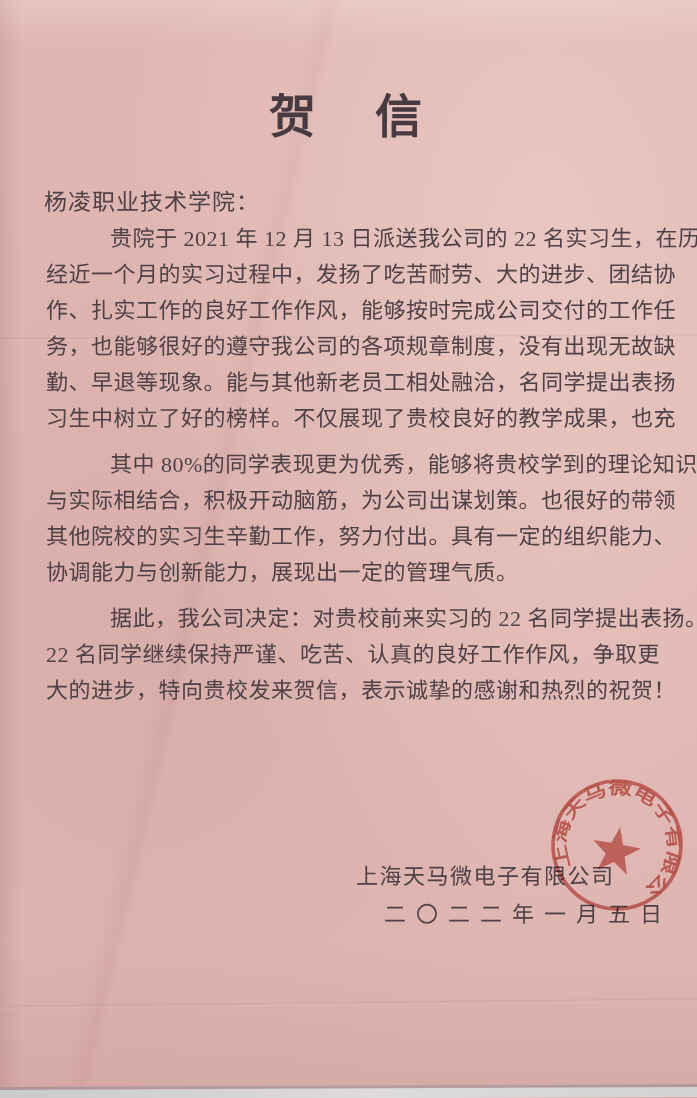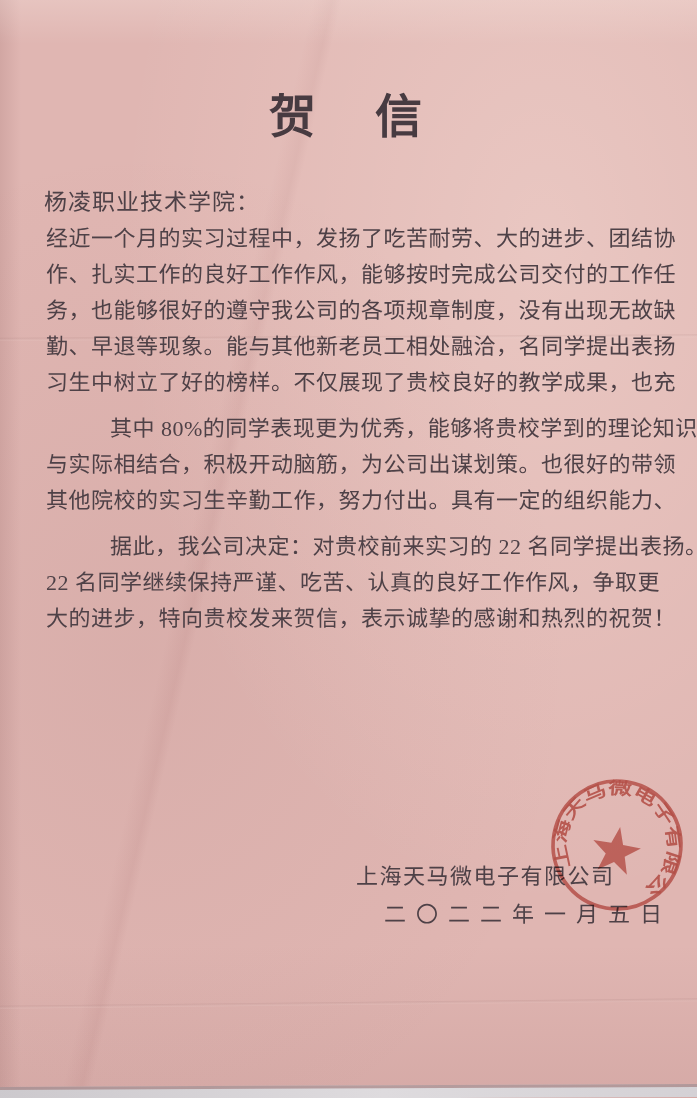--- a/index.html
+++ b/index.html
@@ -114,30 +114,32 @@
 
   <div class="crease c1"></div>
   <div class="crease c2"></div>
 
   <div class="title">贺　信</div>
 
   <div class="salutation">杨凌职业技术学院：</div>
 
   <div class="body-text">
     <div class="para">
+      <div class="bline first">贵院于 2021 年 12 月 13 日派送我公司的 22 名实习生，在历</div>
       <div class="bline">经近一个月的实习过程中，发扬了吃苦耐劳、大的进步、团结协</div>
       <div class="bline">作、扎实工作的良好工作作风，能够按时完成公司交付的工作任</div>
       <div class="bline">务，也能够很好的遵守我公司的各项规章制度，没有出现无故缺</div>
       <div class="bline">勤、早退等现象。能与其他新老员工相处融洽，名同学提出表扬</div>
       <div class="bline">习生中树立了好的榜样。不仅展现了贵校良好的教学成果，也充</div>
     </div>
     <div class="para">
       <div class="bline first">其中 80%的同学表现更为优秀，能够将贵校学到的理论知识</div>
       <div class="bline">与实际相结合，积极开动脑筋，为公司出谋划策。也很好的带领</div>
       <div class="bline">其他院校的实习生辛勤工作，努力付出。具有一定的组织能力、</div>
+      <div class="bline">协调能力与创新能力，展现出一定的管理气质。</div>
     </div>
     <div class="para">
       <div class="bline first">据此，我公司决定：对贵校前来实习的 22 名同学提出表扬。</div>
       <div class="bline">22 名同学继续保持严谨、吃苦、认真的良好工作作风，争取更</div>
       <div class="bline">大的进步，特向贵校发来贺信，表示诚挚的感谢和热烈的祝贺！</div>
     </div>
   </div>
 
   <div class="signature">上海天马微电子有限公司</div>
 

